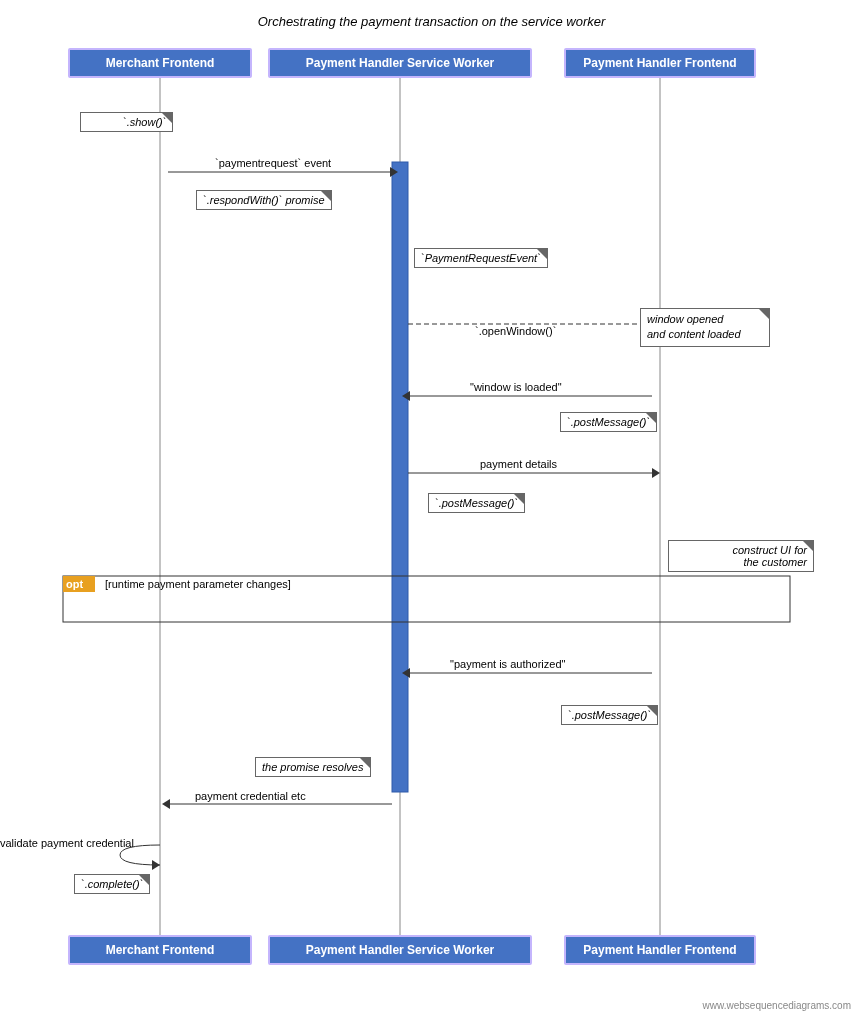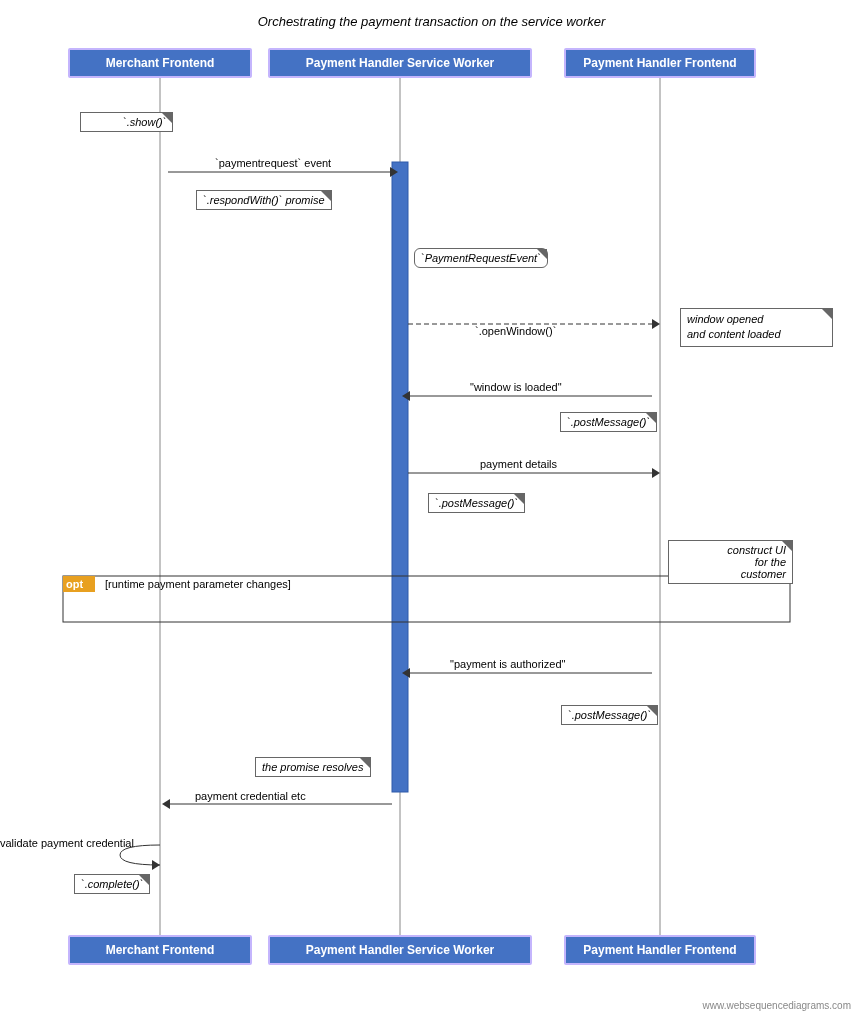--- a/index.html
+++ b/index.html
@@ -139,49 +139,49 @@
   </div>
 
   <div class="arrow-label" style="left:215px;top:157px;">
     <span>`paymentrequest` event</span>
   </div>
 
   <div class="note-box dog-ear" style="left:196px;top:190px;">
     <span>`.respondWith()` promise</span>
   </div>
 
-  <div class="note-box dog-ear" style="left:414px;top:248px;border-radius:6px;">
+  <div class="note-box dog-ear" style="left:414px;top:248px;">
     <span>`PaymentRequestEvent`</span>
   </div>
 
   <div class="arrow-label" style="left:475px;top:325px;">
     <span>`.openWindow()`</span>
   </div>
 
-  <div class="note-box dog-ear" style="left:680px;top:308px;width:153px;line-height:1.4;">
+  <div class="note-box dog-ear" style="left:640px;top:308px;width:130px;line-height:1.4;">
     <span>window opened<br>and content loaded</span>
   </div>
 
   <div class="arrow-label" style="left:470px;top:381px;">
     <span>"window is loaded"</span>
   </div>
 
   <div class="note-box dog-ear" style="left:560px;top:412px;">
     <span>`.postMessage()`</span>
   </div>
 
   <div class="arrow-label" style="left:480px;top:458px;">
     <span>payment details</span>
   </div>
 
   <div class="note-box dog-ear" style="left:428px;top:493px;">
     <span>`.postMessage()`</span>
   </div>
 
-  <div class="note-box dog-ear" style="left:668px;top:540px;width:125px;text-align:right;padding-left:48px;">
+  <div class="note-box dog-ear" style="left:668px;top:540px;width:146px;text-align:right;padding-left:48px;">
     <span>construct UI for the customer</span>
   </div>
 
 
   <div class="arrow-label" style="left:450px;top:658px;">
     <span>"payment is authorized"</span>
   </div>
 
   <div class="note-box dog-ear" style="left:561px;top:705px;">
     <span>`.postMessage()`</span>

